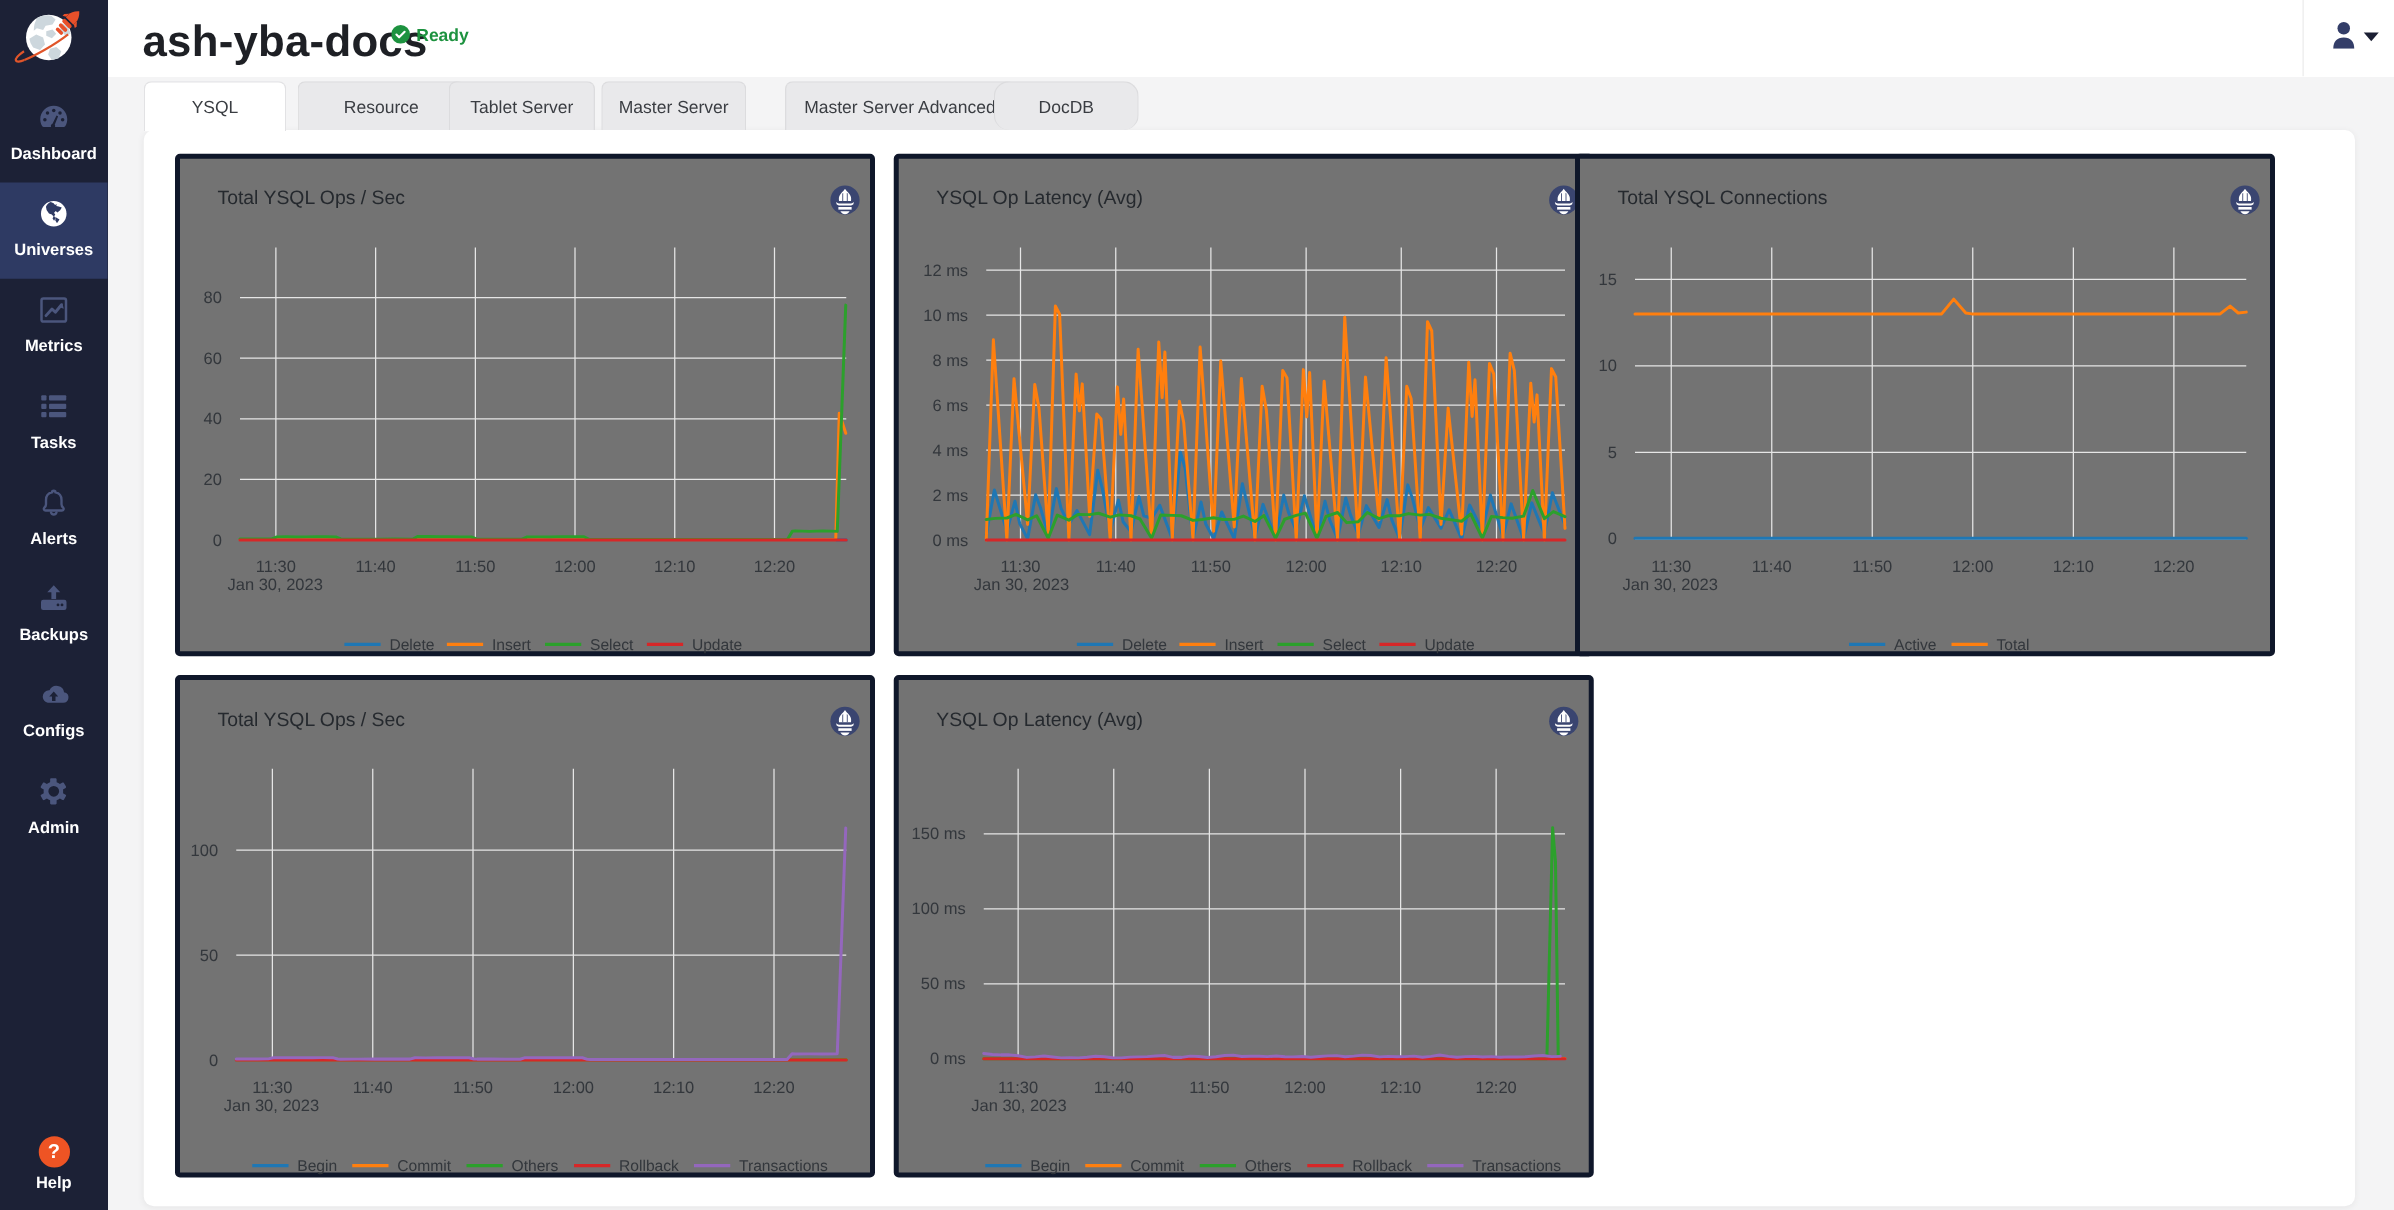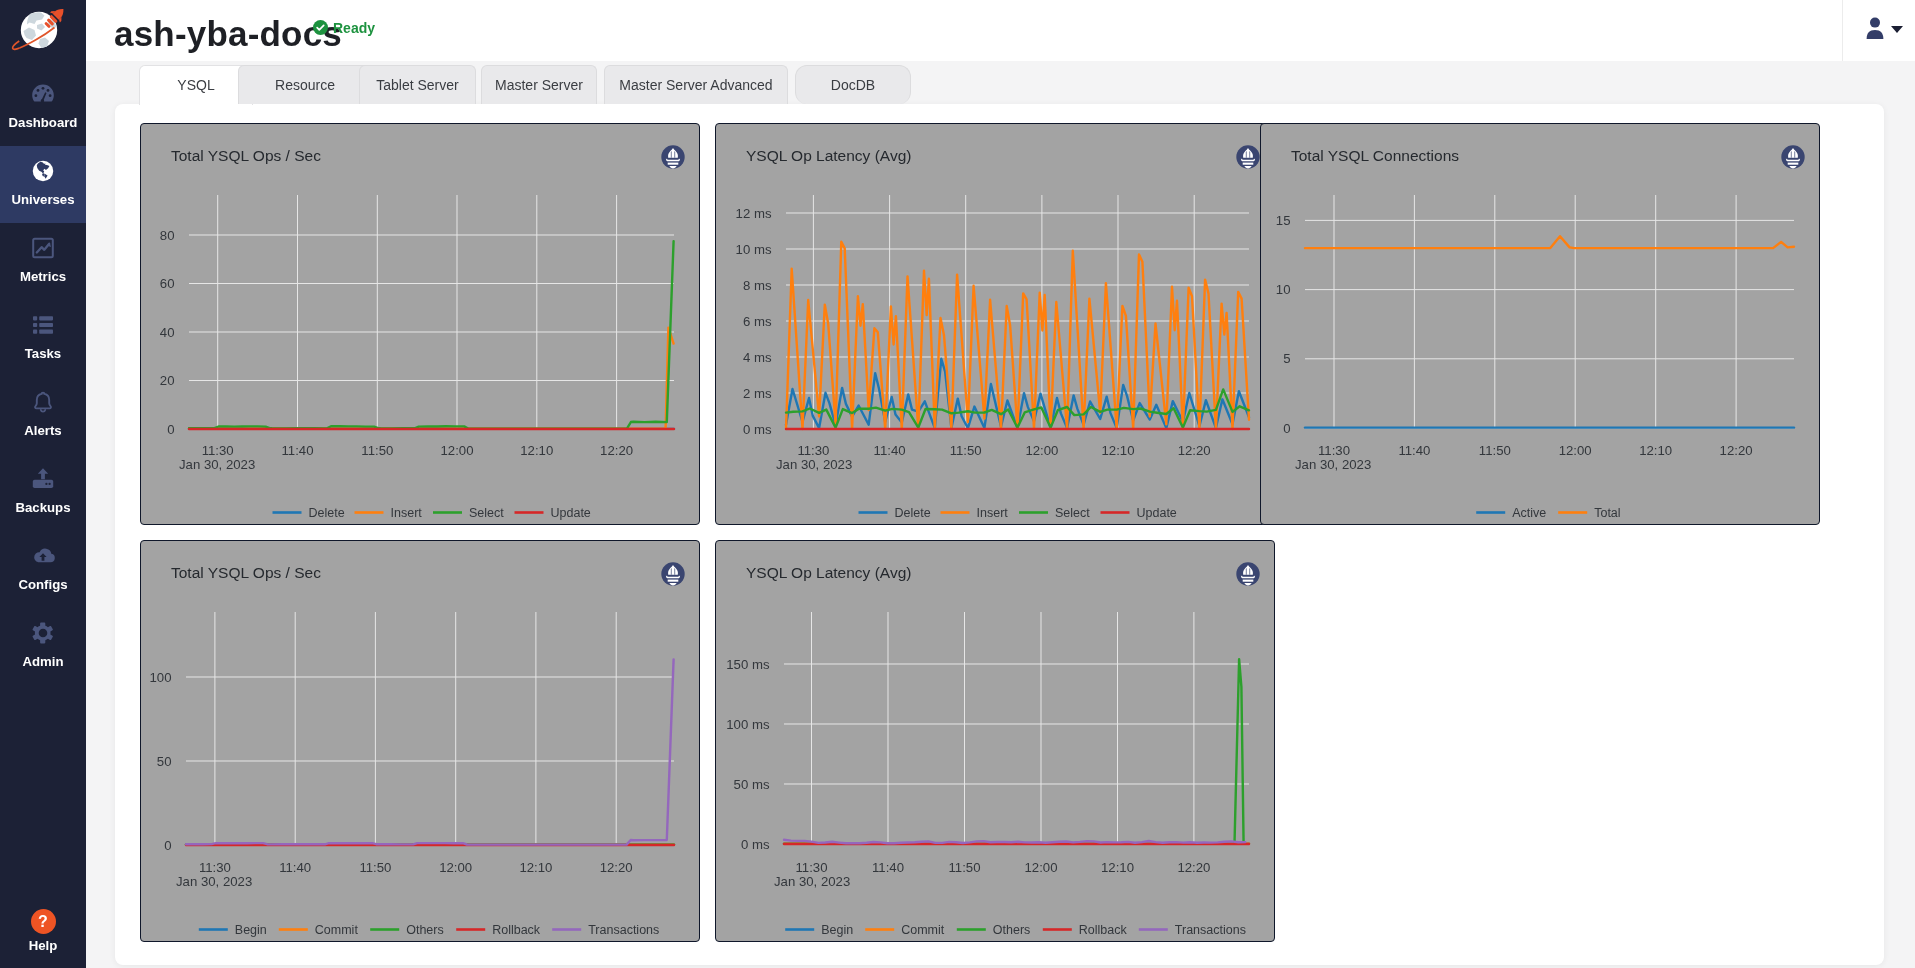--- a/index.html
+++ b/index.html
@@ -15,46 +15,46 @@
 .header { position:fixed; left:86px; top:0; width:1829px; height:61px; background:#fff; z-index:5; }
 .htitle { position:absolute; left:28px; top:14px; font-size:35px; font-weight:bold; color:#1e2025; letter-spacing:0.2px; }
 .ready { position:absolute; left:227px; top:20px; color:#1d923f; font-weight:bold; font-size:14px; }
 .ready svg { vertical-align:-2px; margin-right:5px; }
 .hdiv { position:absolute; right:72px; top:0; width:1px; height:61px; background:#ececec; }
 .user { position:absolute; right:30px; top:17px; }
 .caret { position:absolute; right:12px; top:26px; width:0; height:0; border-left:6px solid transparent; border-right:6px solid transparent; border-top:7px solid #1b1f33; }
 .container { position:absolute; left:115px; top:104px; width:1769px; height:861px; background:#fff; border-radius:8px; box-shadow:0 1px 6px rgba(0,0,0,0.06); }
 .tab { position:absolute; top:65px; height:39px; background:#e9e9eb; border:1px solid #dcdcde; border-bottom:none; border-radius:6px 6px 0 0; text-align:center; line-height:38px; font-size:14px; color:#3a3d42; z-index:6; }
 .tab-active { background:#fff; border-color:#e2e2e4; height:40px; }
-.panel { position:absolute; width:560px; height:402px; background:#a3a3a3; border:1px solid #0f172a; border-radius:4px; }
+.panel { position:absolute; width:560px; height:402px; background:#737373; border:4px solid #0f172a; border-radius:4px; }
 .panel svg { display:block; }
 .ptitle { font-size:15.5px; fill:#25292e; }
 .tick { font-size:13.2px; fill:#33373c; }
 .leg { font-size:12.5px; fill:#33373c; }
 </style></head>
 <body>
 <div class="header">
 <div class="htitle">ash-yba-docs</div>
 <div class="ready"><svg width="15" height="15" viewBox="0 0 16 16">
         <circle cx="8" cy="8" r="8" fill="#1d923f"></circle>
         <path d="M4.4 8.2l2.3 2.3 4.7-4.7" stroke="#fff" stroke-width="1.8" fill="none" stroke-linecap="round" stroke-linejoin="round"></path>
       </svg>Ready</div>
 <div class="hdiv"></div>
 <div class="user"><svg width="20" height="22" viewBox="0 0 20 22">
         <circle cx="10" cy="5.6" r="5" fill="#333d68"></circle>
         <path d="M1.6 22c0-5.8 2.8-9 8.4-9s8.4 3.2 8.4 9z" fill="#333d68"></path>
       </svg></div>
 <div class="caret"></div>
 </div>
 <div class="container"></div>
-<div class="tab tab-active" style="left:115px;width:114px;margin-left:24px;">YSQL</div>
+<div class="tab tab-active" style="left:115px;width:114px;">YSQL</div>
 <div class="tab" style="left:238px;width:134px;">Resource</div>
 <div class="tab" style="left:359px;width:117px;">Tablet Server</div>
 <div class="tab" style="left:481px;width:116px;">Master Server</div>
-<div class="tab" style="left:604px;width:184px;">Master Server Advanced</div>
+<div class="tab" style="left:628px;width:184px;">Master Server Advanced</div>
 <div class="tab" style="left:795px;width:116px;border-radius:12px;">DocDB</div>
 <div class="panel" style="left:140px;top:123px;">
 <svg width="560" height="402" viewBox="0 0 560 402">
 <text x="30" y="36.5" class="ptitle">Total YSQL Ops / Sec</text>
 <g transform="translate(532,33)">
 <circle r="11.7" fill="#3a4570"></circle>
 <path fill="#fff" d="M0,-9 C0.8,-7.4 2.2,-6.5 3.2,-5.3 C4.3,-4.0 4.9,-2.6 4.9,-1.2 C4.9,-0.5 4.87,0.1 4.8,0.7 L-4.8,0.7 C-4.87,0.1 -4.9,-0.5 -4.9,-1.2 C-4.9,-2.6 -4.3,-4.0 -3.2,-5.3 C-2.2,-6.5 -0.8,-7.4 0,-9 Z"></path>
 <path fill="#3a4570" d="M-2.15,-5.0 L-1.45,-5.9 L-1.45,0.7 L-2.15,0.7 Z"></path>
 <path fill="#3a4570" d="M2.15,-5.0 L1.45,-5.9 L1.45,0.7 L2.15,0.7 Z"></path>
 <path fill="#fff" d="M-7.1,1.6 Q-6.0,2.6 -4.9,2.7 L4.9,2.7 Q6.0,2.6 7.1,1.6 L6.7,3.4 Q5.9,4.3 4.8,4.3 L-4.8,4.3 Q-5.9,4.3 -6.7,3.4 Z"></path>

